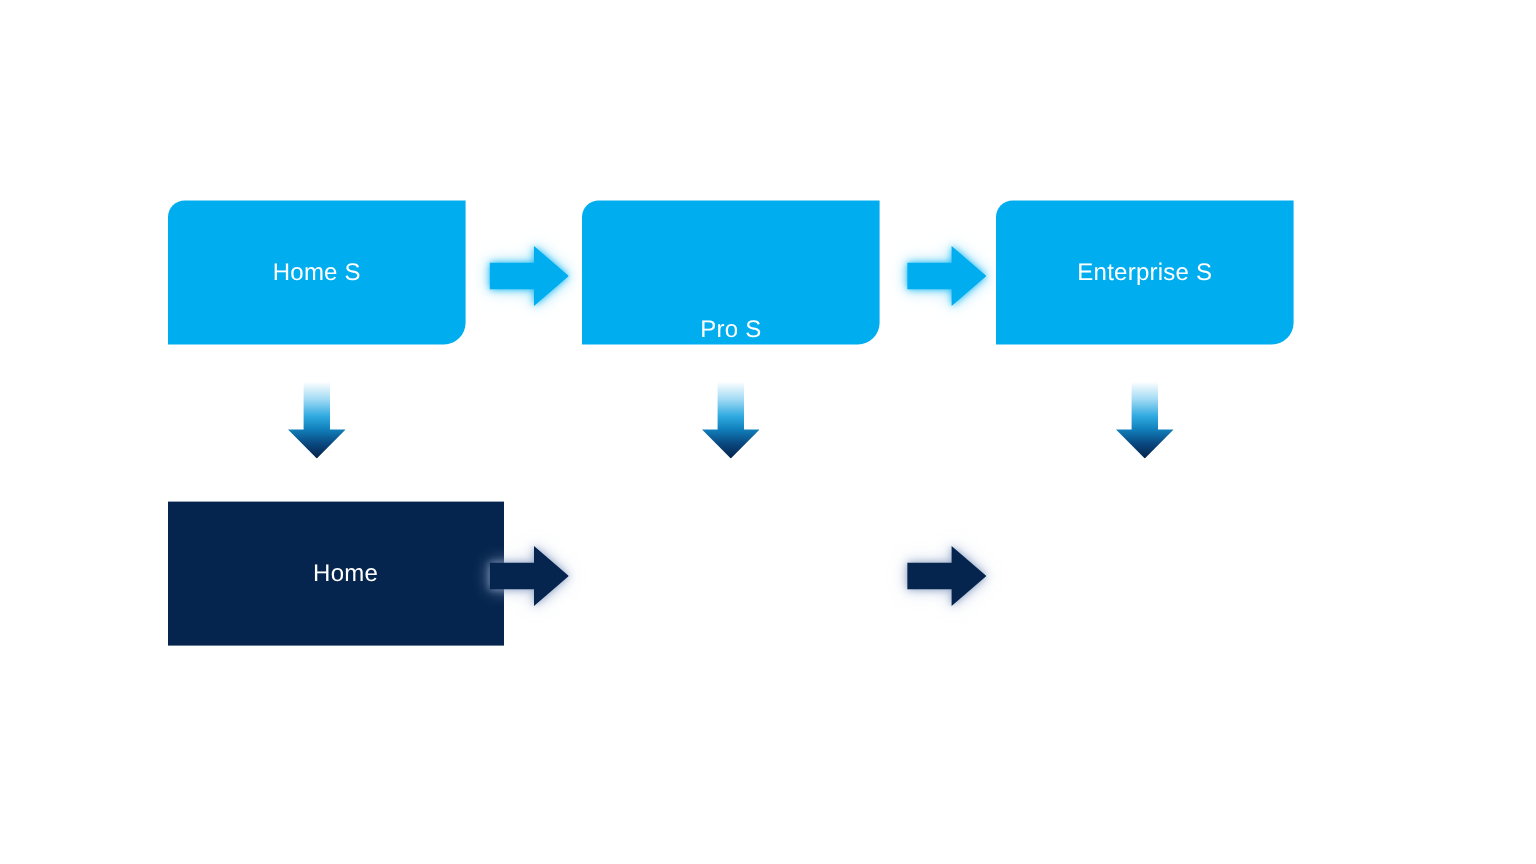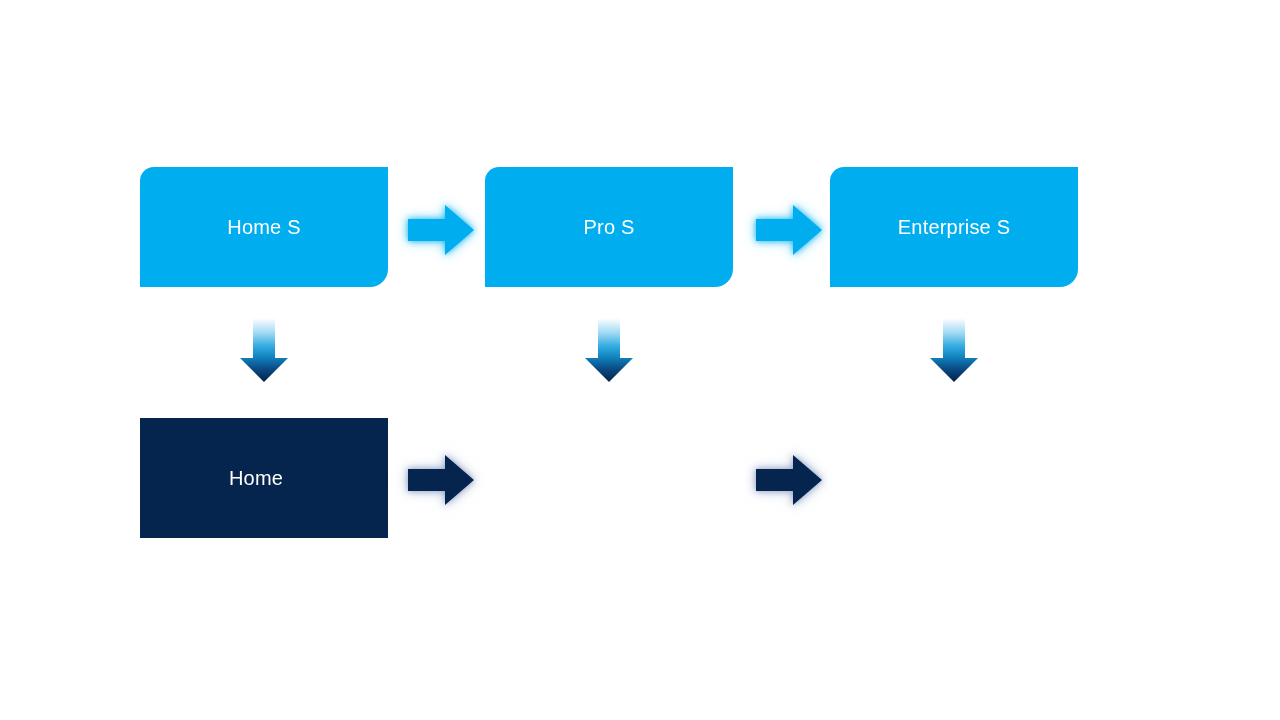--- a/index.html
+++ b/index.html
@@ -27,24 +27,25 @@
     letter-spacing:0.2px;
   }
   .node-top{
     background:var(--light-blue);
     border-radius:14px 0 18px 0;
     top:167px;
   }
   .node-bottom{
     background:var(--navy);
     top:418px;
+    padding-left:32px;
   }
   .node-bottom .node-label{padding-right:16px;}
   .col-0{left:140px;}
-  .col-1{left:485px;}
+  .col-1{left:485px;align-items:flex-end;}
   .col-2{left:830px;}
   .arrow{position:absolute;display:block;}
   .arrow-right{width:66px;height:50px;}
   .arrow-right-top polygon{fill:var(--light-blue,#00AEEF);}
   .arrow-right-top{
     filter:drop-shadow(0 0 3px rgba(0,176,240,0.85)) drop-shadow(0 0 6px rgba(127,216,248,0.75));
   }
   .arrow-right-bottom polygon{fill:var(--navy,#06254E);}
   .arrow-right-bottom{
     filter:drop-shadow(0 0 3px rgba(130,150,190,0.8)) drop-shadow(0 0 6px rgba(159,179,209,0.65));

